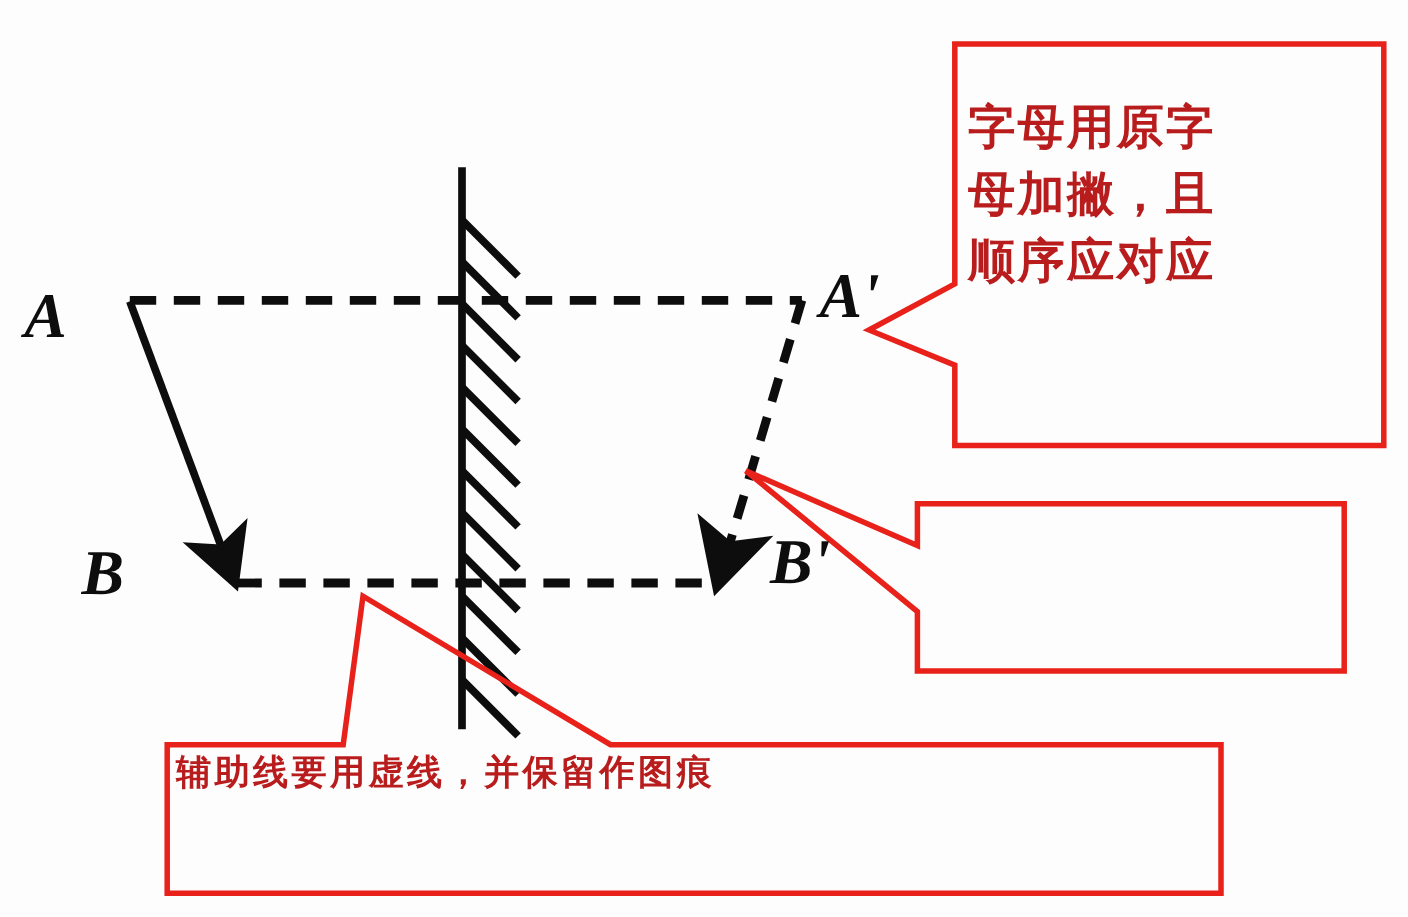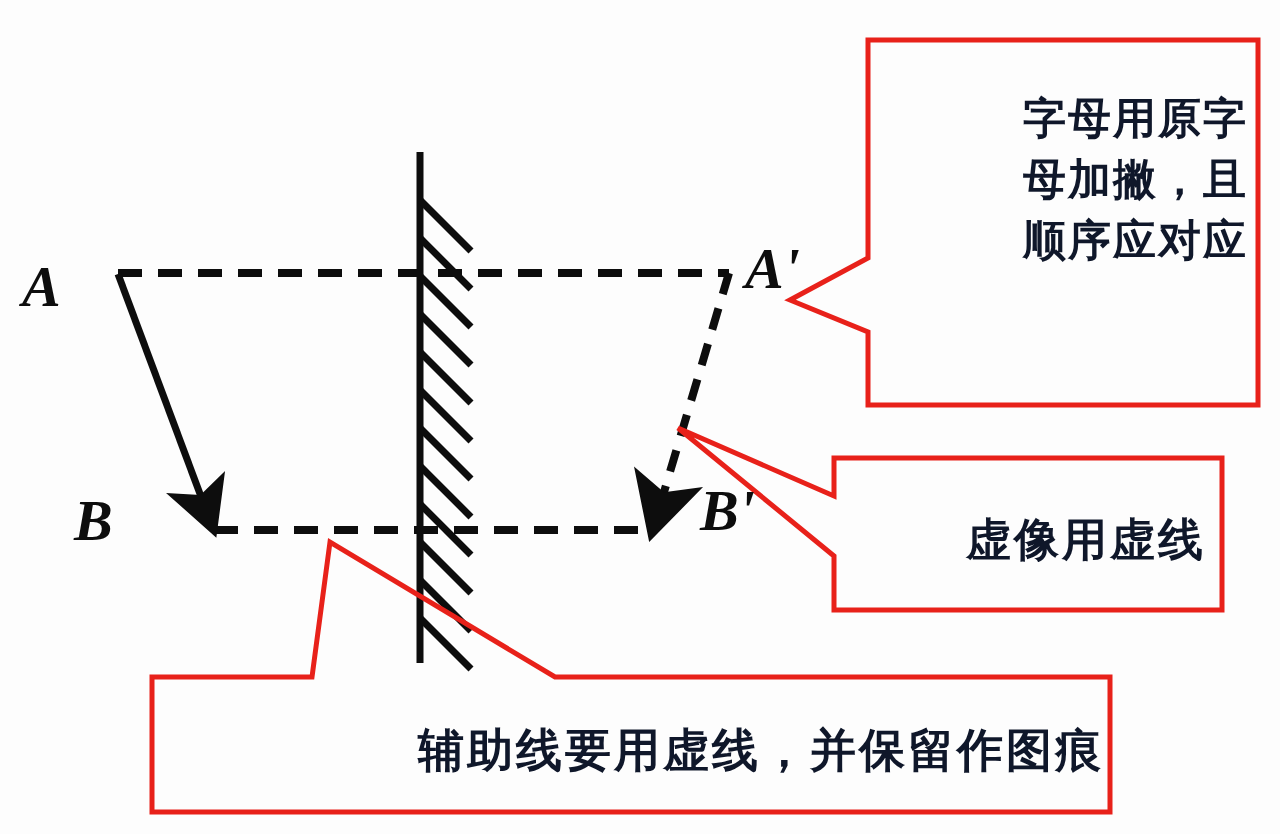--- a/index.html
+++ b/index.html
@@ -38,46 +38,46 @@
     font-family: "Liberation Serif", serif;
     font-style: italic;
     font-weight: bold;
     font-size: 58px;
     color: #0d0d0d;
     white-space: nowrap;
     line-height: 1;
   }
   .callout-text {
     position: absolute;
-    color: #0f172a;
-    font-family: Liberation Sans, sans-serif;
+    color: #b91c1c;
+    font-family: Liberation Mono, monospace;
     font-weight: bold;
     white-space: pre;
     line-height: 1.42;
-    text-align: right;
+    text-align: left;
   }
   #callout1-text {
     left: 880px;
     top: 88px;
     width: 368px;
     font-size: 43px;
     letter-spacing: 2px;
   }
   #callout2-text {
     left: 846px;
     top: 508px;
     width: 360px;
     font-size: 45px;
     letter-spacing: 3px;
   }
   #callout3-text {
     left: 160px;
-    top: 718px;
+    top: 682px;
     width: 944px;
-    font-size: 46px;
+    font-size: 32px;
     letter-spacing: 3px;
   }
 </style>
 </head>
 <body>
 
 <div id="page">
 
 
   <svg class="diagram-svg" viewBox="0 0 1280 834">
@@ -126,16 +126,15 @@
   </svg>
 
   <div class="pt-label" style="left:22px; top:258px;">A</div>
   <div class="pt-label" style="left:74px; top:492px;">B</div>
   <div class="pt-label" style="left:745px; top:240px;">A'</div>
   <div class="pt-label" style="left:700px; top:482px;">B'</div>
 
   <div class="callout-text" id="callout1-text">字母用原字
 母加撇，且
 顺序应对应</div>
-  <div class="callout-text" id="callout2-text">虚像用虚线</div>
   <div class="callout-text" id="callout3-text">辅助线要用虚线，并保留作图痕</div>
 
 </div>
 
 </body></html>

